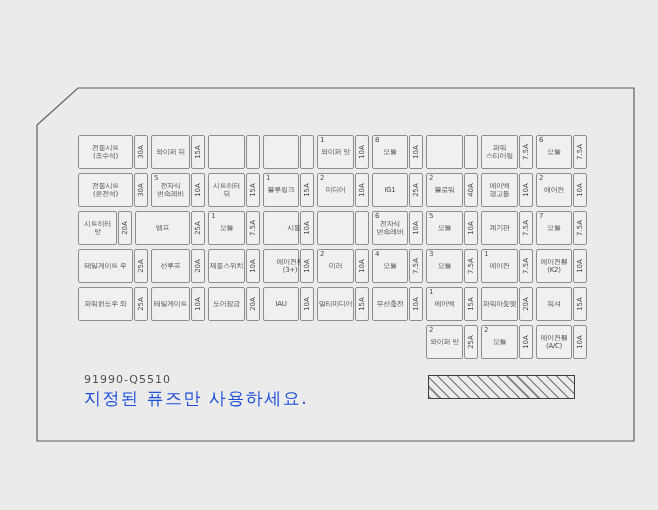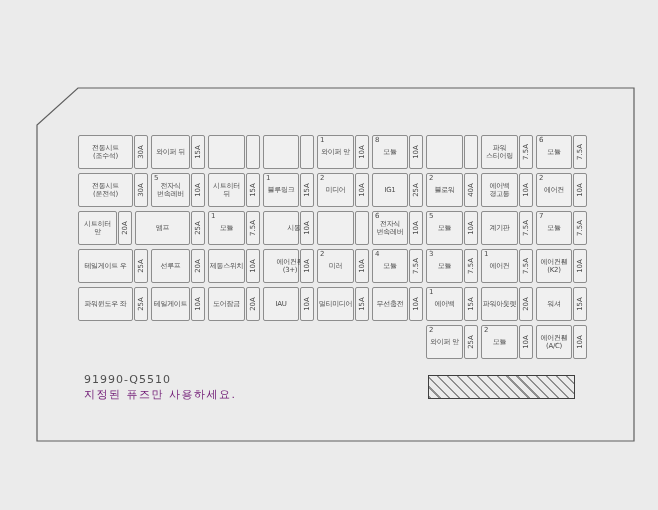--- a/index.html
+++ b/index.html
@@ -9,21 +9,21 @@
   .fuse-grid{position:absolute;left:78px;top:135px;}
   .row{display:flex;gap:3px;margin-bottom:4px;height:34px;}
   .pair{display:flex;height:34px;}
   .cell{box-sizing:border-box;border:1px solid #8d8d8d;border-radius:2px;background:#f0f0f0;height:34px;position:relative;}
   .cell.label{display:flex;align-items:center;justify-content:center;padding:1px 2px;}
   .cell.amp{width:14px;display:flex;align-items:center;justify-content:center;margin-left:1px;}
   .txt{font-size:7px;line-height:1.2;color:#4a4a4a;text-align:center;word-break:keep-all;letter-spacing:-0.3px;}
   .num{position:absolute;top:0px;left:2px;font-size:7px;color:#4a4a4a;}
   .amp-txt{font-size:7px;color:#4a4a4a;transform:rotate(-90deg);white-space:nowrap;}
   .part-number{position:absolute;left:84px;top:373px;font-size:11px;letter-spacing:1px;color:#4f4f4f;}
-  .notice{position:absolute;left:84px;top:387px;font-size:11px;letter-spacing:1.5px;color:#701a75;}
+  .notice{position:absolute;left:84px;top:387px;font-size:17px;letter-spacing:1.5px;color:#1d4ed8;}
   .hatch{position:absolute;left:428px;top:375px;width:147px;height:24px;box-sizing:border-box;
          border:1.5px solid #3f3f3f;
          background:repeating-linear-gradient(45deg,#8f8f8f 0 1.5px,transparent 1.5px 7px);}
 </style>
 </head>
 <body>
 
 <div class="canvas">
 
   <svg class="outline-svg" width="658" height="510" viewBox="0 0 658 510">

